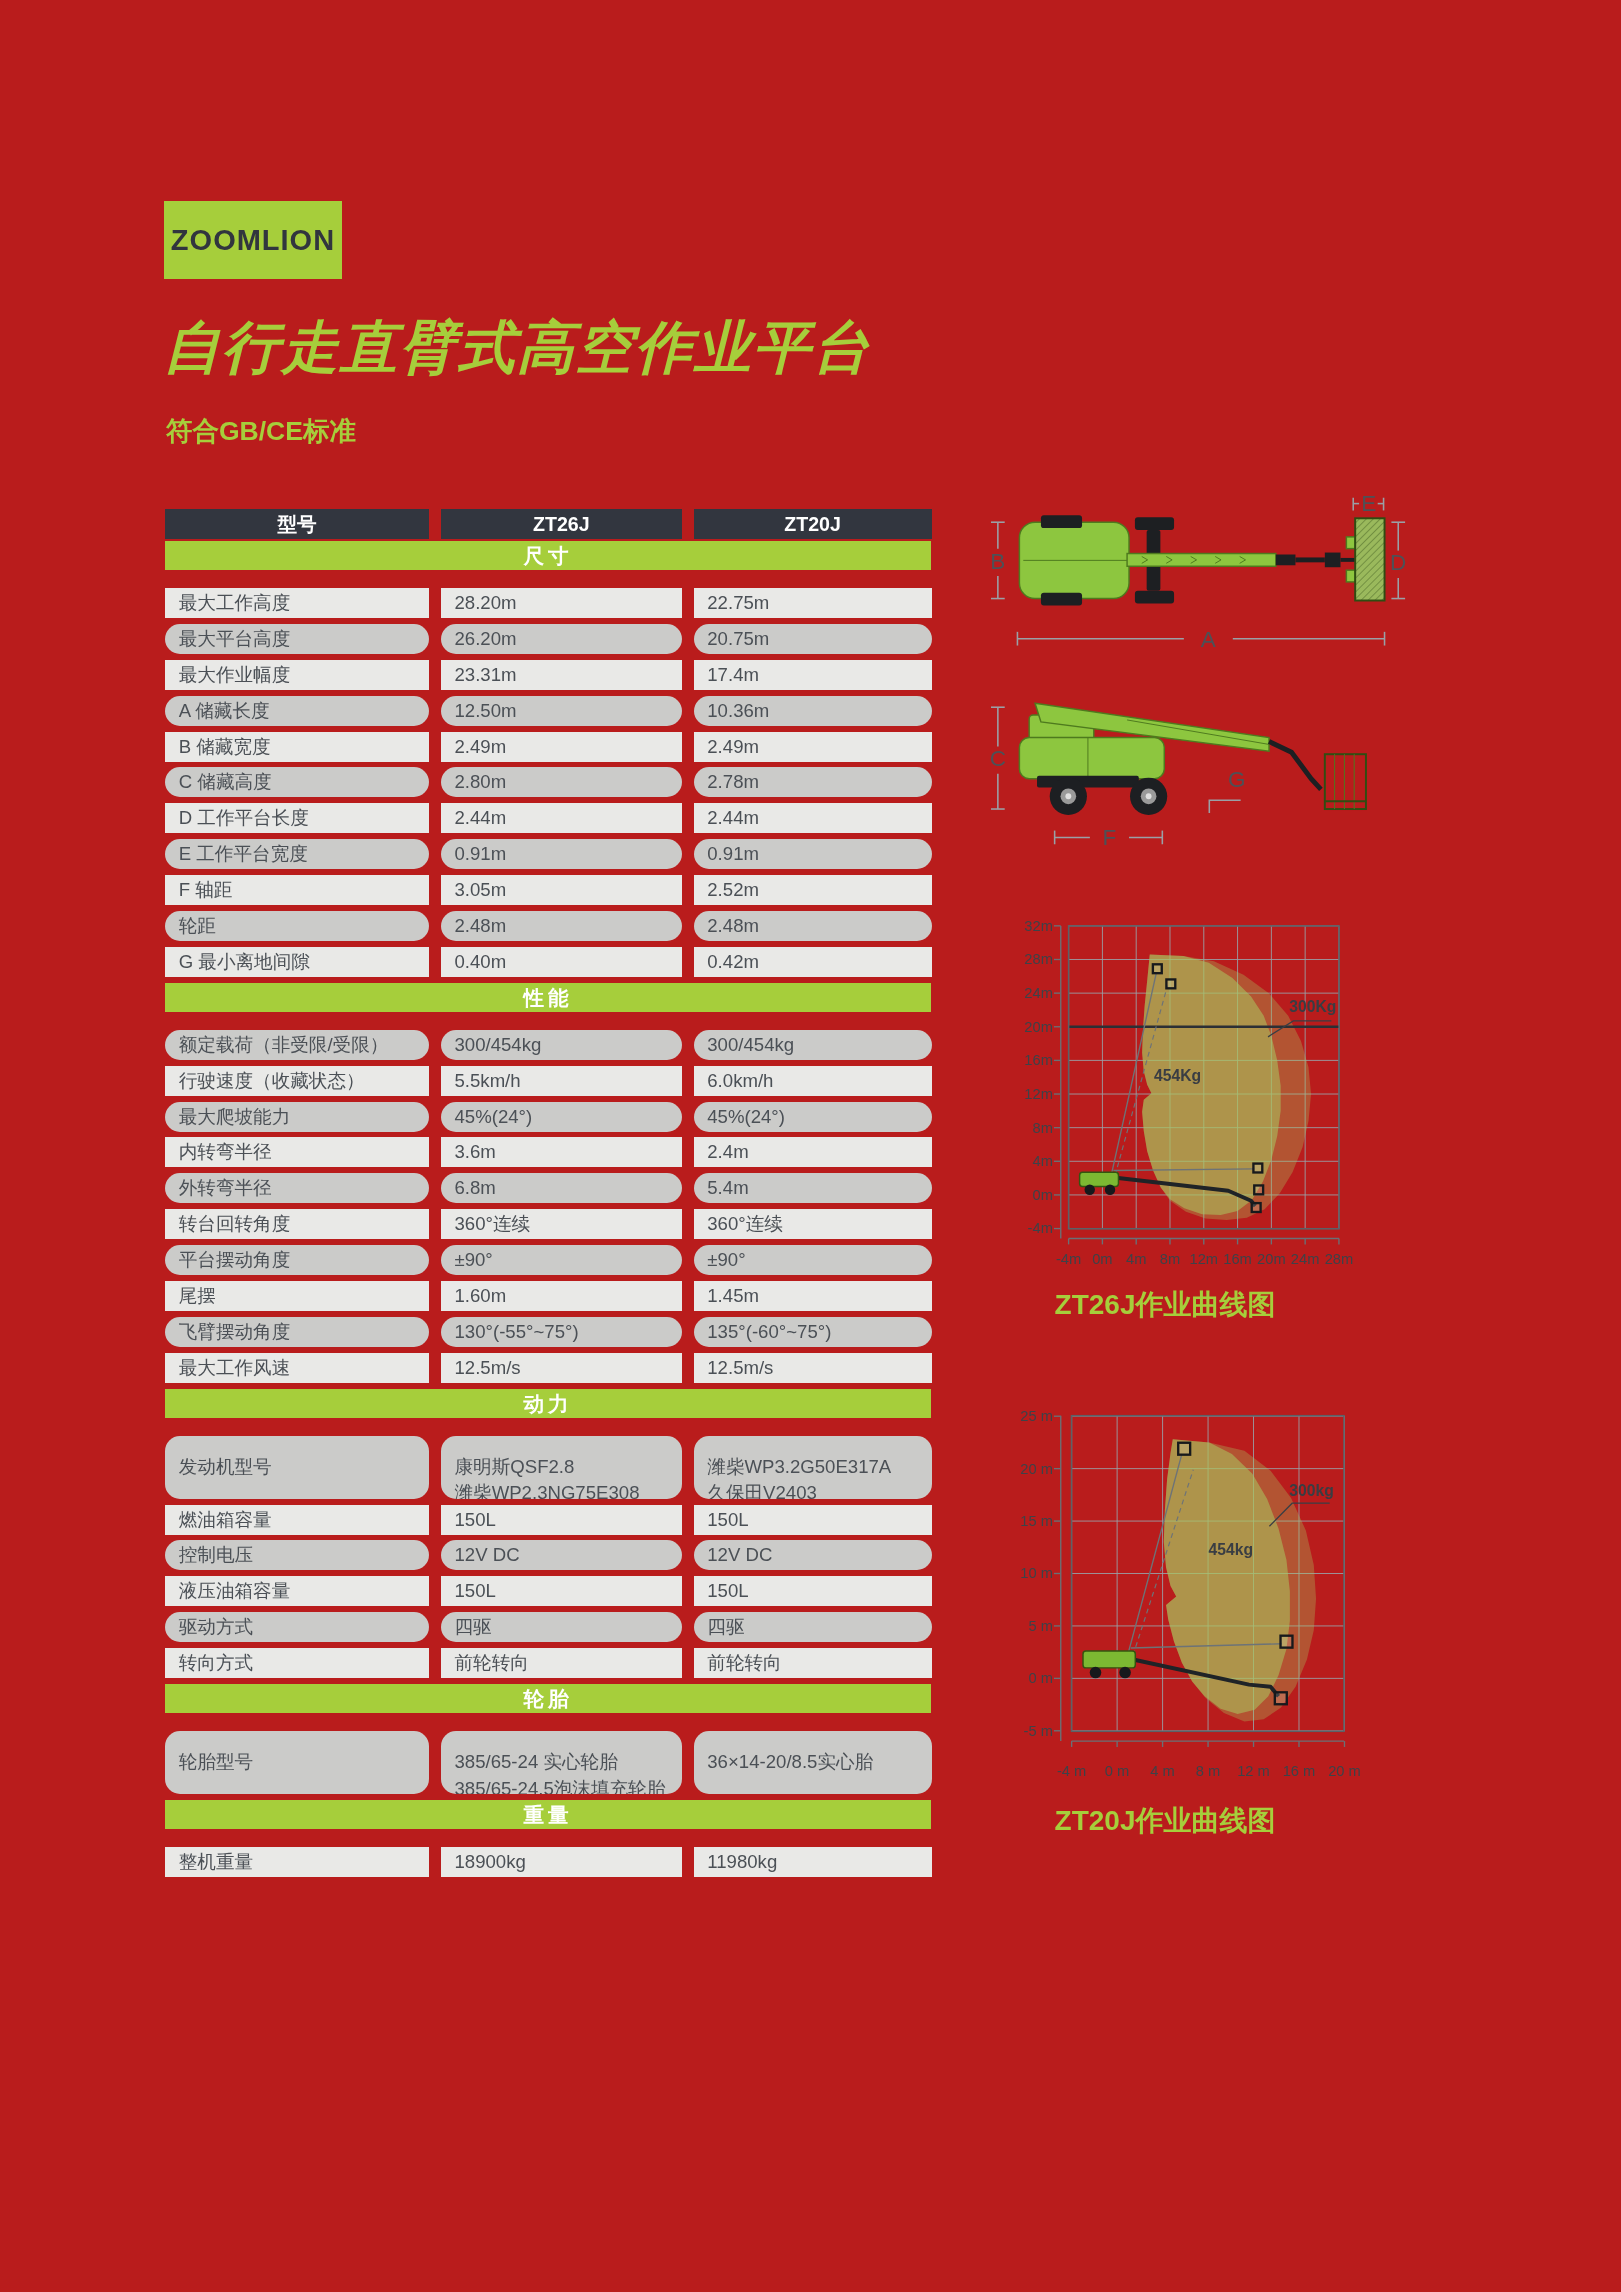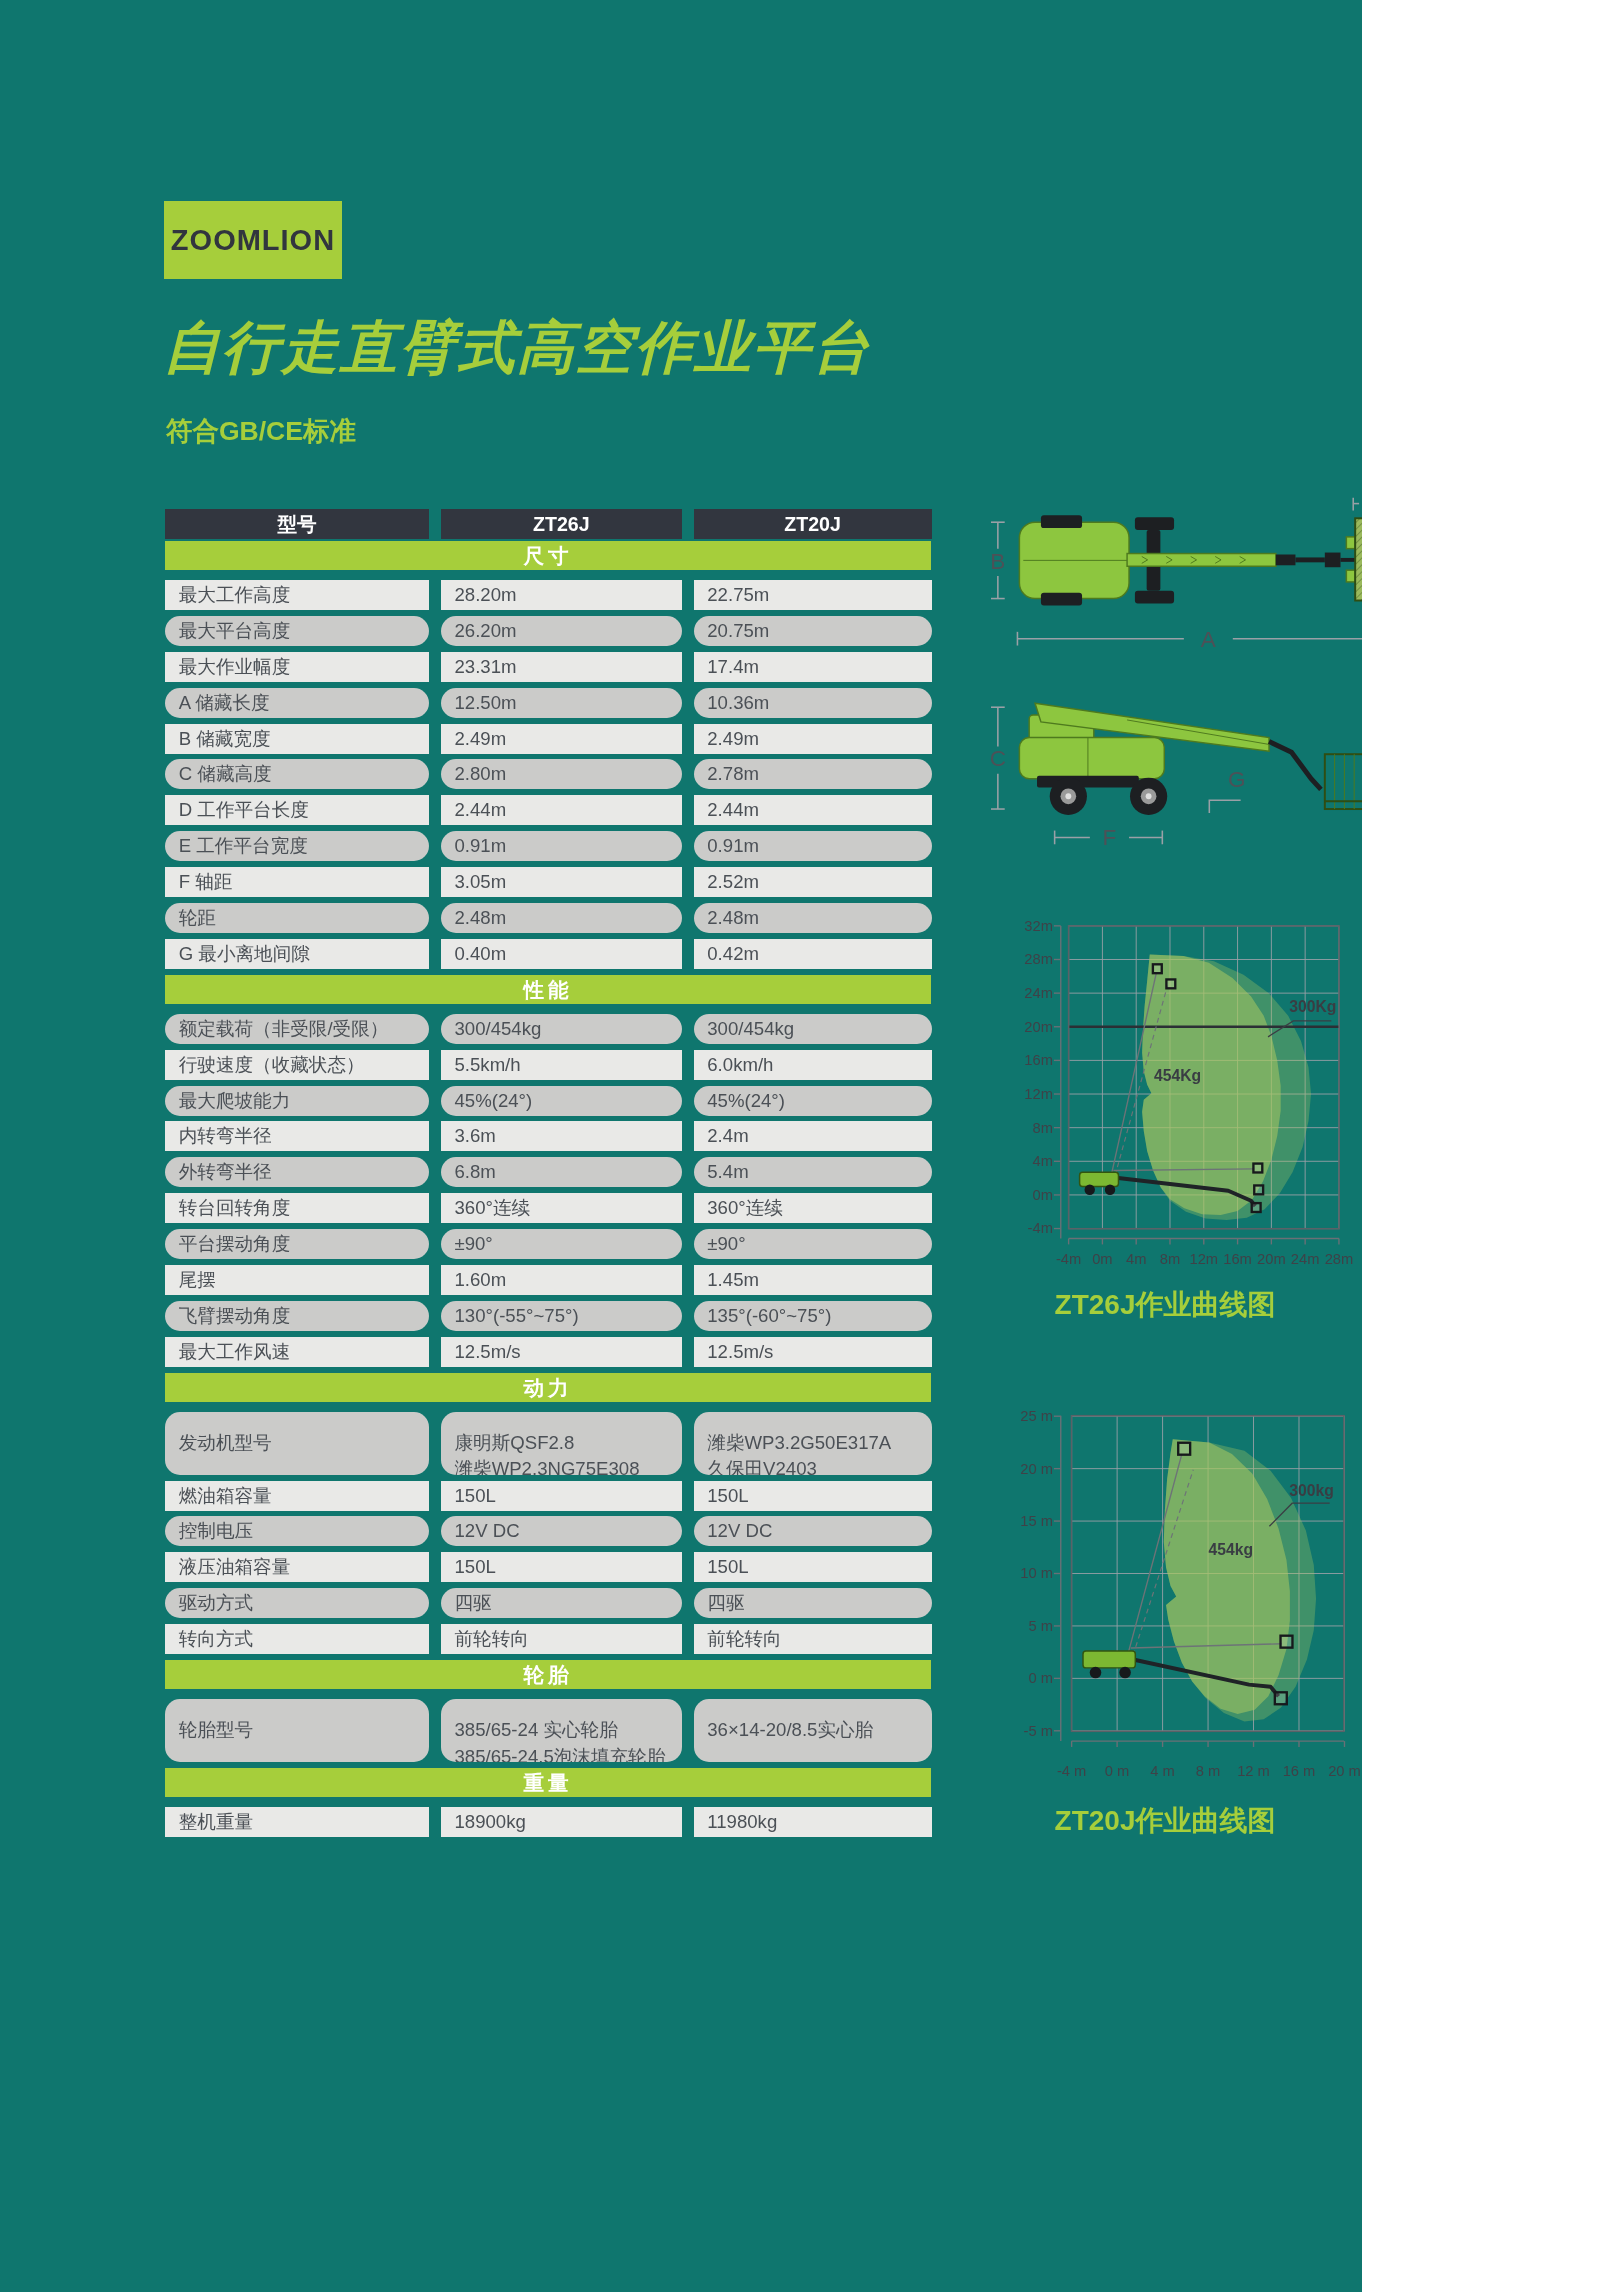--- a/index.html
+++ b/index.html
@@ -1,32 +1,32 @@
 <!DOCTYPE html>
 <html><head>
 <meta charset="utf-8">
 <style>
   html,body{margin:0;padding:0;background:#fff;}
-  .page{position:relative;width:1362px;height:2293px;background:#0f766e;overflow:hidden;
+  .page{position:relative;width:1621px;height:2293px;background:#b91c1c;overflow:hidden;
         font-family:"Liberation Sans","DejaVu Sans",sans-serif;}
 
   
   .logo{position:absolute;left:164px;top:201px;width:178px;height:78px;background:#a6ce3b;
         display:flex;align-items:center;justify-content:center;}
   .logo span{font-size:29px;font-weight:bold;color:#31353e;letter-spacing:1px;}
   .title{position:absolute;left:163px;top:310px;margin:0;font-size:57px;font-weight:900;
          color:#a6ce3b;letter-spacing:2px;font-style:italic;}
   .subtitle{position:absolute;left:166px;top:413px;font-size:26.5px;font-weight:bold;color:#a6ce3b;}
 
   
   .spec-table{position:absolute;left:165px;top:509px;width:766px;}
   .thead{display:grid;grid-template-columns:264px 241px 238px;column-gap:11.8px;height:30px;margin-bottom:2px;}
   .th{background:#32363f;color:#ffffff;font-weight:bold;font-size:19.6px;line-height:30px;text-align:center;}
   .band{height:29px;background:#a6ce3b;color:#ffffff;font-weight:bold;font-size:20.6px;
-        line-height:29px;text-align:center;letter-spacing:3.9px;margin-bottom:10px;}
+        line-height:29px;text-align:center;letter-spacing:3.9px;margin-bottom:18px;}
   .row{display:grid;grid-template-columns:264px 241px 238px;column-gap:11.8px;margin-bottom:5.9px;}
   .row .cell{background:#e9e9e7;font-size:18.6px;color:#4b5056;line-height:30px;height:30px;
              padding-left:13.7px;white-space:pre-line;overflow:hidden;}
   .row.dark .cell{background:#cbcbc9;border-radius:15px;}
   .row.tall .cell{height:63px;line-height:26.5px;padding-top:18px;box-sizing:border-box;}
 
   
   #machine-diagram{position:absolute;left:970px;top:485px;}
   .dim{stroke:#9aa0a6;stroke-width:1.6;fill:none;}
   .dimlabel{font-size:23px;fill:#4d5157;}

